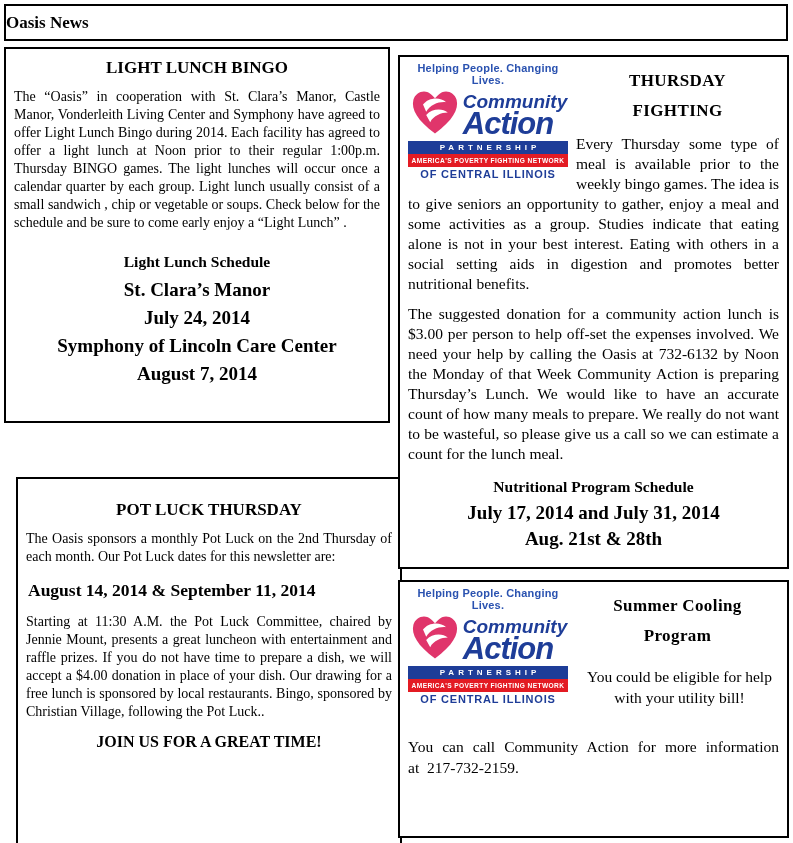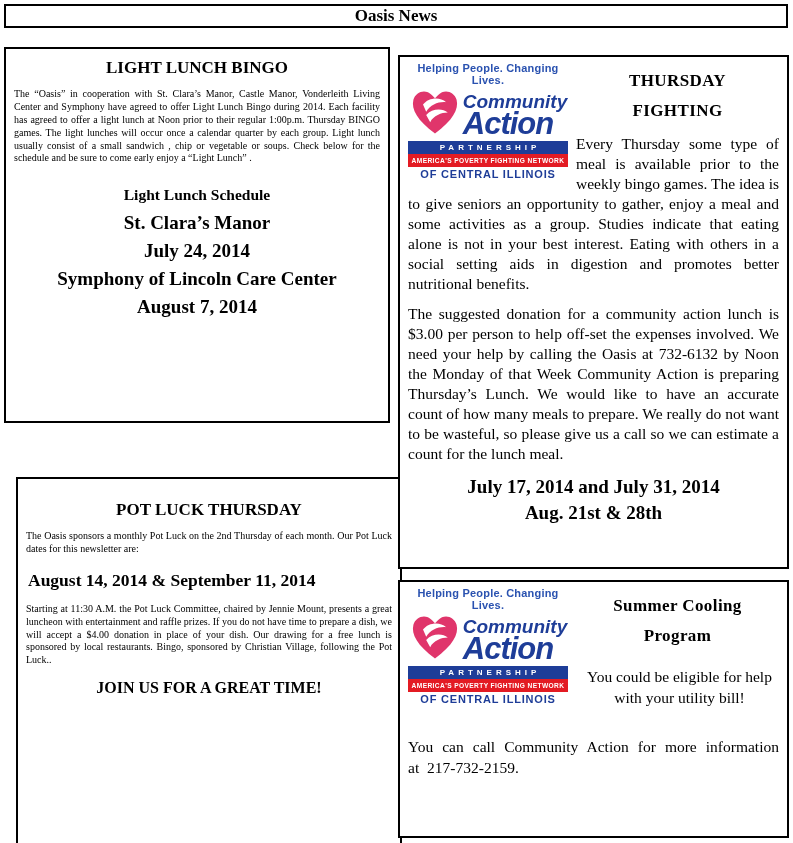--- a/index.html
+++ b/index.html
@@ -2,31 +2,31 @@
 <html><head>
 <meta charset="utf-8">
 <style>
   * { margin:0; padding:0; box-sizing:border-box; }
   html,body { width:793px; height:843px; background:#ffffff; color:#000;
     font-family:"Liberation Serif", serif; }
   .page { position:relative; width:793px; height:843px; background:#fff; overflow:hidden; }
 
   .box { position:absolute; border:2px solid #000; background:#fff; }
 
-  #header-box { left:4px; top:4px; width:784px; height:24px;
-    display:flex; align-items:center; justify-content:center; }
+  #header-box { left:4px; top:4px; width:784px; height:37px;
+    display:flex; align-items:center; }
   .page-title { font-size:17px; font-weight:bold; }
 
   #bingo-box   { left:4px;   top:47px;  width:386px; height:376px; padding:5px 8px; }
   #potluck-box { left:4px;   top:477px; width:386px; height:372px; padding:17px 8px;margin-left:12px; }
   #thursday-box{ left:398px; top:55px;  width:391px; height:514px; padding:5px 8px; }
   #cooling-box { left:398px; top:580px; width:391px; height:258px; padding:5px 8px; }
 
   .section-title { font-size:17px; font-weight:bold; text-align:center; margin:4px 0 10px; }
-  .body-text { font-size:10px; line-height:1.29; text-align:justify; }
+  .body-text { font-size:14px; line-height:1.29; text-align:justify; }
 
   .schedule { text-align:center; font-weight:bold; margin-top:16px; }
   .schedule-title { font-size:15.5px; line-height:28px; }
   .schedule-line  { font-size:19px; line-height:28px; }
 
   .dates-line { font-size:17.5px; font-weight:bold; margin:14px 0 12px; padding-left:2px; }
   .footer-line { font-size:16px; font-weight:bold; text-align:center; margin-top:12px; }
 
   .two-line-title { text-align:center; font-weight:bold; font-size:17px;
     line-height:30px; margin:4px 0 8px; letter-spacing:0.4px; }
@@ -105,20 +105,21 @@
       <div class="cap-network">AMERICA'S POVERTY FIGHTING NETWORK</div>
       <div class="cap-region">OF CENTRAL ILLINOIS</div>
     </div>
     <div class="two-line-title">
       <span class="t1">THURSDAY</span>
       <span class="t2">FIGHTING</span>
     </div>
     <div class="para">Every Thursday some type of meal is available prior to the weekly bingo games. The idea is to give seniors an opportunity to gather, enjoy a meal and some activities as a group. Studies indicate that  eating alone is not in your best interest. Eating with others in a social setting aids in digestion and promotes better nutritional benefits.</div>
     <div class="para">The suggested donation for a community action lunch is $3.00 per person to help off-set the expenses involved. We need your help by calling the Oasis at 732-6132 by Noon the Monday of that Week Community Action is preparing Thursday’s Lunch. We would like to have an accurate count of how many meals to prepare. We really do not want to be wasteful, so please give us a call so we can estimate a count for the lunch meal.</div>
     <div class="schedule" style="margin-top:8px;">
+      <div class="schedule-title" style="line-height:26px;">Nutritional Program Schedule</div>
       <div class="schedule-line" style="line-height:26px;">July 17, 2014 and July 31, 2014</div>
       <div class="schedule-line" style="line-height:26px;">Aug. 21st &amp; 28th</div>
     </div>
   </div>
 
   <div class="box" id="cooling-box">
     <div class="cap-logo">
       <div class="cap-tagline">Helping People. Changing Lives.</div>
       <div class="cap-main">
         <span class="cap-heart">

